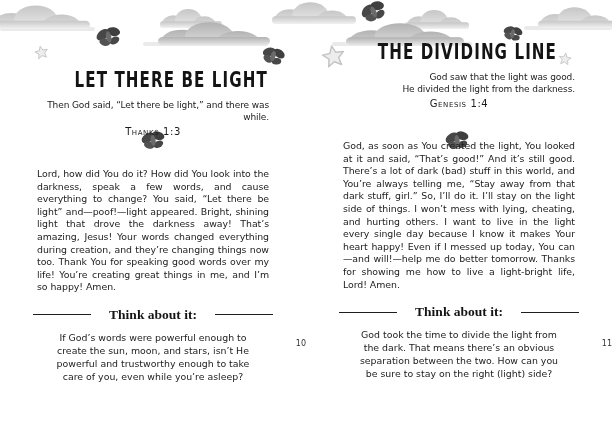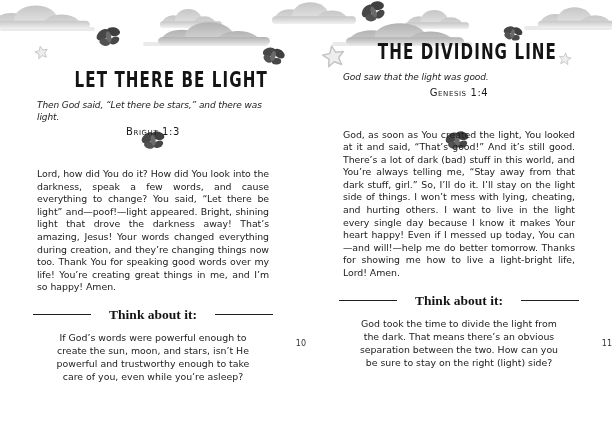--- a/index.html
+++ b/index.html
@@ -13,21 +13,21 @@
   .streak{position:absolute;background:#eaeaea;border-radius:2px;height:4px;}
   
   .page{position:absolute;top:0;width:306px;height:368px;box-sizing:border-box;padding:0 37px;}
   .page-left{left:0;}
   .page-right{left:306px;}
   .page-title{margin:0;text-align:center;font-size:21px;font-weight:bold;line-height:24px;
     letter-spacing:1.5px;white-space:nowrap;color:#141414;}
   .page-left .page-title{margin-top:68px;}
   .page-right .page-title{margin-top:40px;}
   .title-inner{display:inline-block;transform:scaleX(.72);transform-origin:center;text-transform:uppercase;}
-  .verse{margin-top:8px;text-align:left;font-style:italic;font-size:9px;line-height:11.5px;
+  .verse{margin-top:8px;text-align:right;font-size:9px;line-height:11.5px;
     letter-spacing:-.1px;color:#222;}
   .verse-ref{margin-top:3px;text-align:center;font-size:10px;font-variant:small-caps;
     letter-spacing:.6px;color:#1a1a1a;}
   .prayer{margin-top:31px;font-size:9.4px;line-height:12.6px;text-align:justify;
     letter-spacing:-.05px;color:#222;}
   .think-row{margin-top:13px;display:flex;align-items:center;justify-content:center;gap:18px;}
   .think-rule{flex:0 0 58px;height:1px;background:#1e1e1e;}
   .think-head{font-family:"Liberation Serif","DejaVu Serif",serif;font-weight:bold;
     font-size:13.5px;white-space:nowrap;color:#141414;}
   .think-text{margin-top:8px;padding:0 10px;text-align:center;font-size:9.4px;line-height:13px;color:#222;}
@@ -153,38 +153,39 @@
   <div class="deco" style="left:444px;top:130px;width:26px;height:21px;transform:rotate(-8deg);">
     <svg viewBox="0 0 32 26">
         <use href="#bfly"></use>
       </svg>
     </div>
 
   <div class="page page-left">
     <h1 class="page-title">
       <span class="title-inner">Let There Be Light</span>
     </h1>
-    <div class="verse">Then God said, “Let there be stars,” and there was light.</div>
-    <div class="verse-ref">Bright 1:3</div>
+    <div class="verse">Then God said, “Let there be light,” and there was while.</div>
+    <div class="verse-ref">Thanks 1:3</div>
     <div class="prayer">Lord, how did You do it? How did You look into the darkness, speak a few words, and cause everything to change? You said, “Let there be light” and—poof!—light appeared. Bright, shining light that drove the darkness away! That’s amazing, Jesus! Your words changed everything during creation, and they’re changing things now too. Thank You for speaking good words over my life! You’re creating great things in me, and I’m so happy! Amen.</div>
     <div class="think-row">
       <span class="think-rule"></span>
       <span class="think-head">Think about it:</span>
       <span class="think-rule"></span>
     </div>
     <div class="think-text">If God’s words were powerful enough to create the sun, moon, and stars, isn’t He powerful and trustworthy enough to take care of you, even while you’re asleep?</div>
     <div class="page-number">10</div>
   </div>
 
   <div class="page page-right">
     <h1 class="page-title">
       <span class="title-inner">The Dividing Line</span>
     </h1>
     <div class="verse">
       <div>God saw that the light was good.</div>
+      <div>He divided the light from the darkness.</div>
     </div>
     <div class="verse-ref">Genesis 1:4</div>
     <div class="prayer">God, as soon as You created the light, You looked at it and said, “That’s good!” And it’s still good. There’s a lot of dark (bad) stuff in this world, and You’re always telling me, “Stay away from that dark stuff, girl.” So, I’ll do it. I’ll stay on the light side of things. I won’t mess with lying, cheating, and hurting others. I want to live in the light every single day because I know it makes Your heart happy! Even if I messed up today, You can—and will!—help me do better tomorrow. Thanks for showing me how to live a light-bright life, Lord! Amen.</div>
     <div class="think-row">
       <span class="think-rule"></span>
       <span class="think-head">Think about it:</span>
       <span class="think-rule"></span>
     </div>
     <div class="think-text">God took the time to divide the light from the dark. That means there’s an obvious separation between the two. How can you be sure to stay on the right (light) side?</div>
     <div class="page-number">11</div>

